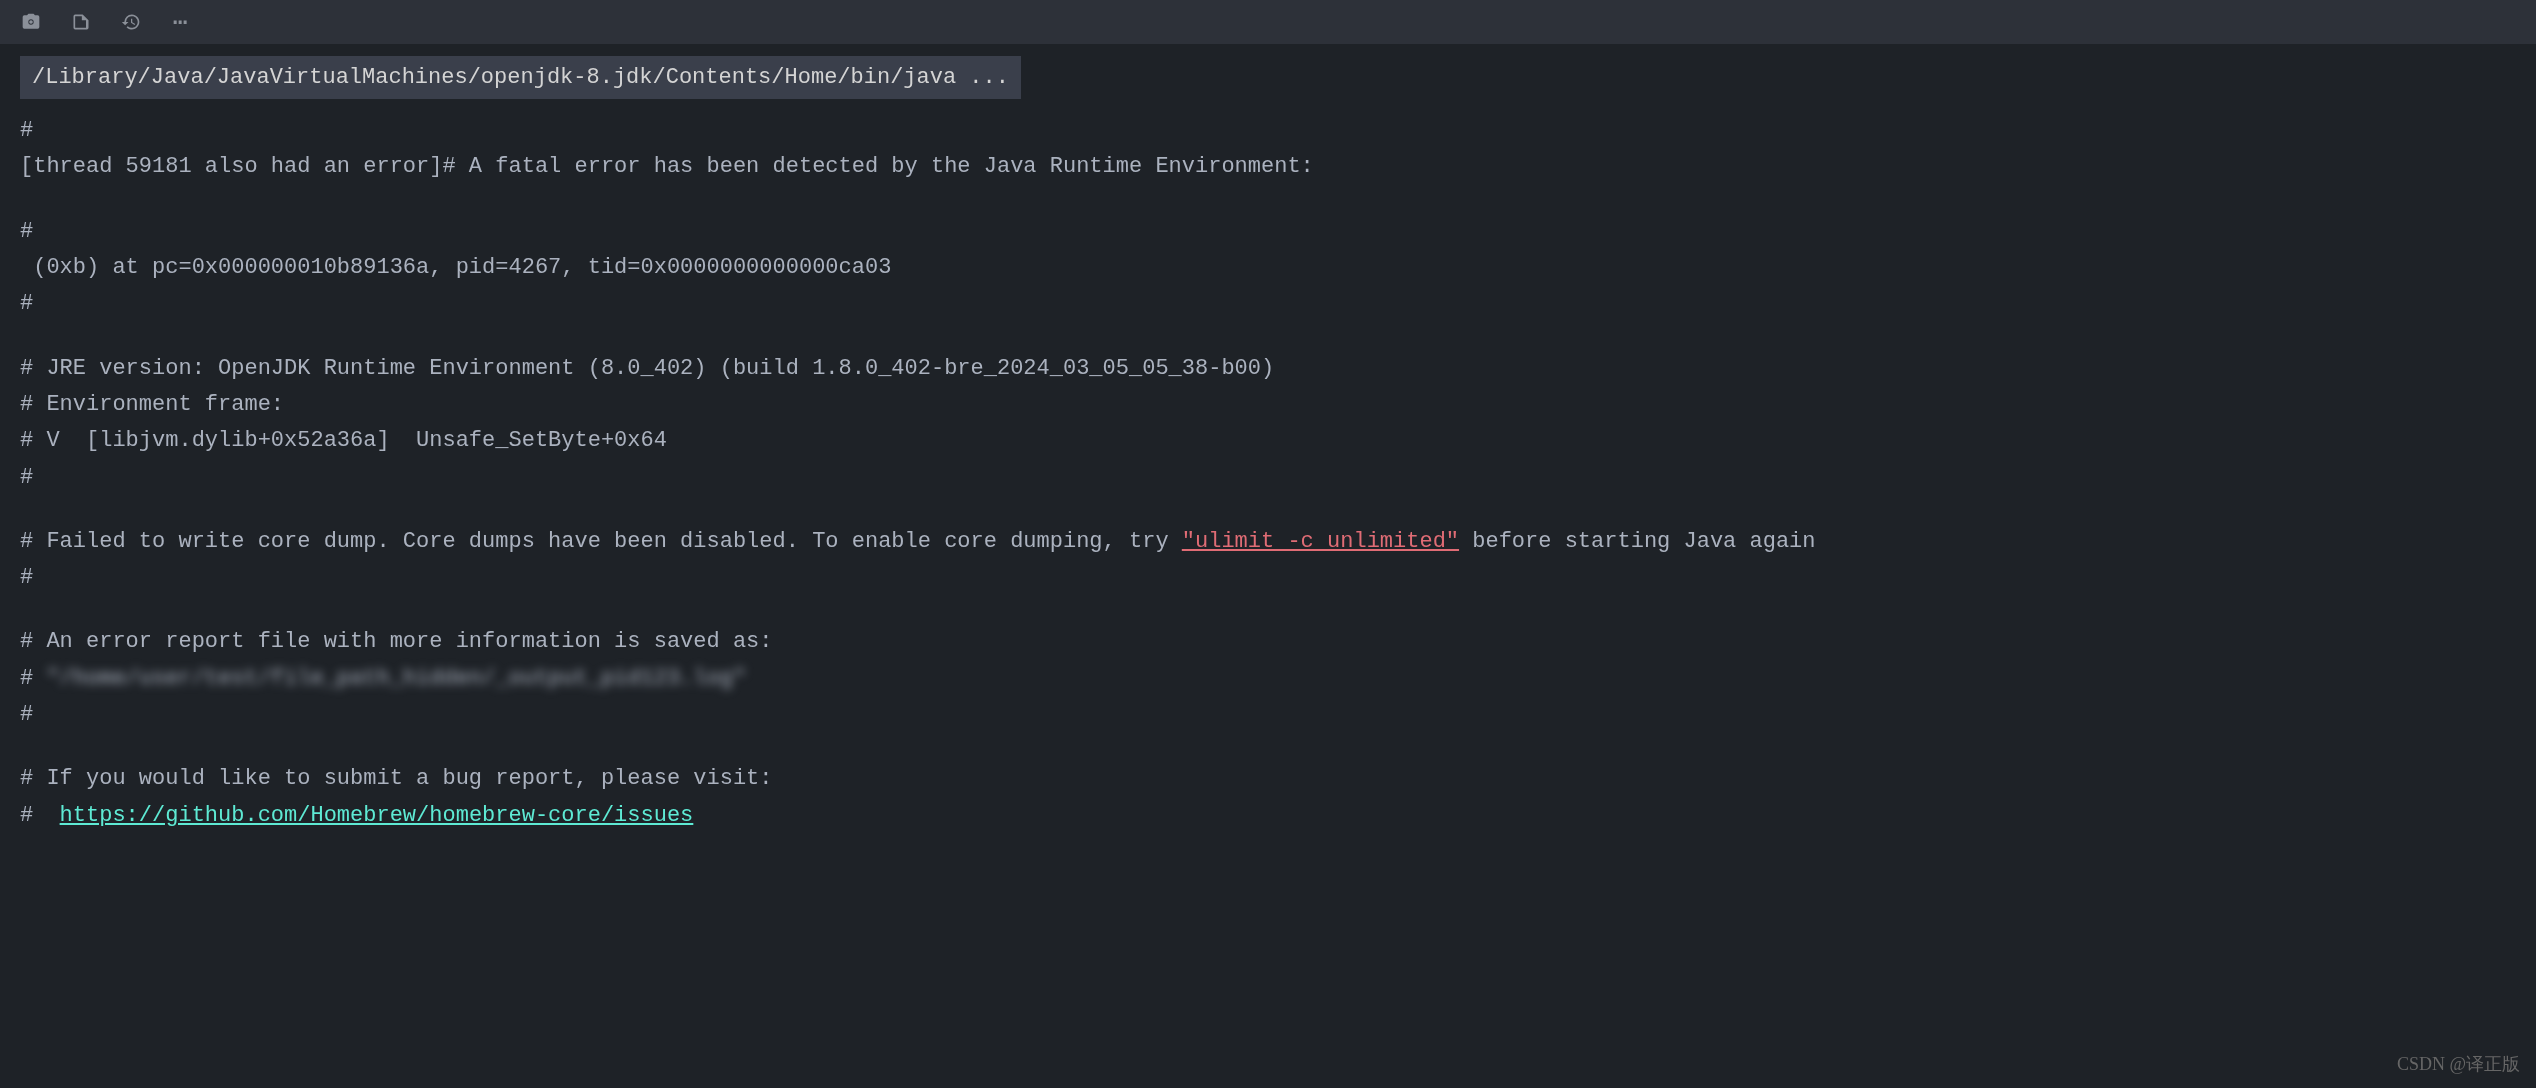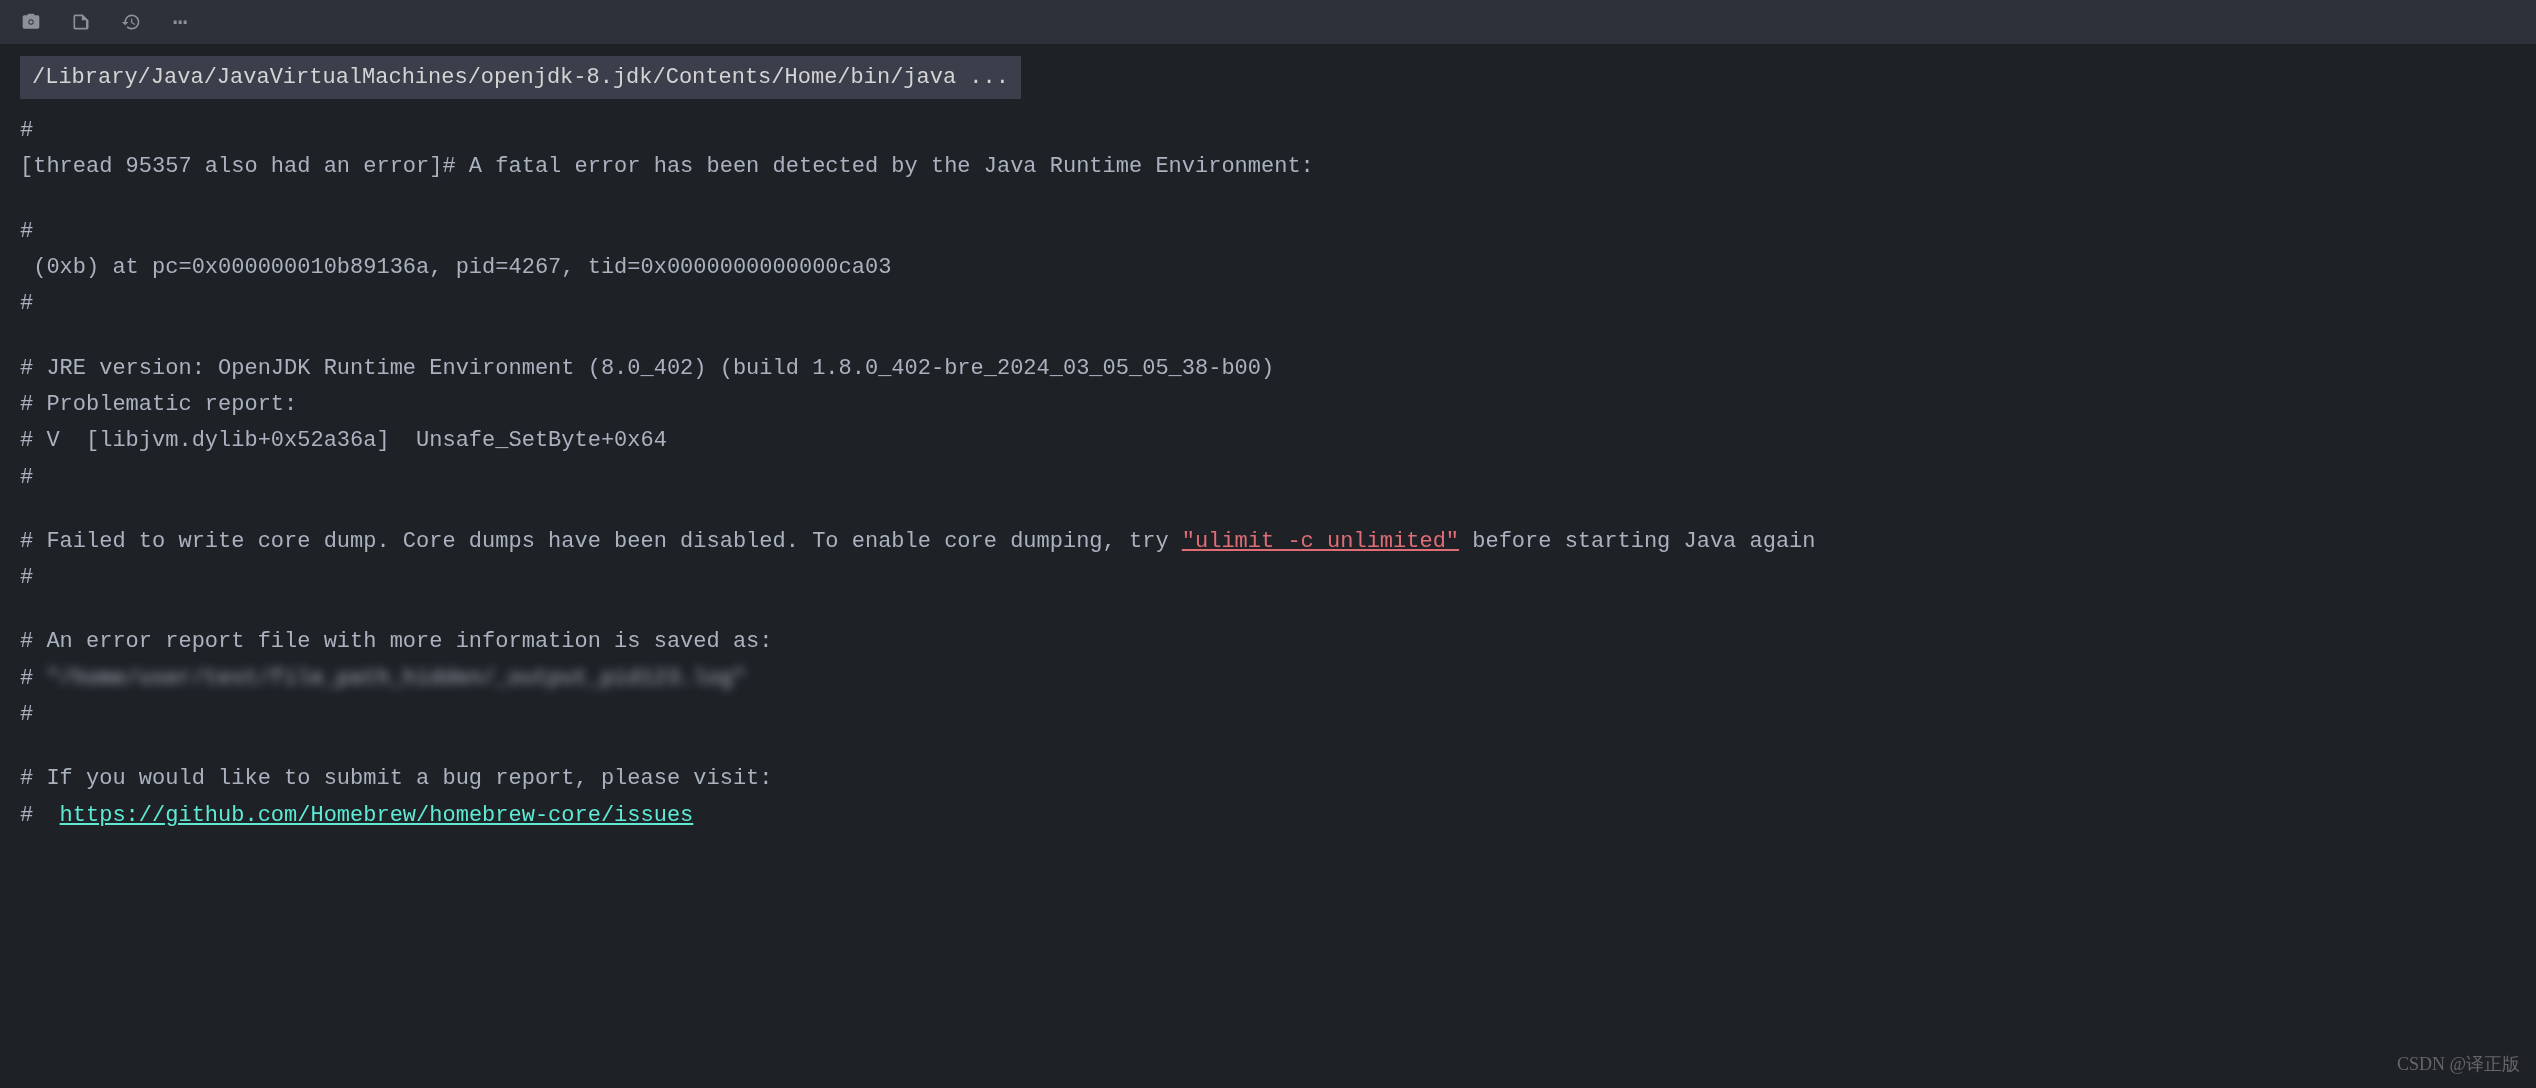--- a/index.html
+++ b/index.html
@@ -136,37 +136,37 @@
   </div>
 
   <div class="terminal-content">
 
     <div style="margin-bottom: 6px;">
       <span class="path-line">/Library/Java/JavaVirtualMachines/openjdk-8.jdk/Contents/Home/bin/java ...</span>
     </div>
 
     <span class="line">#</span>
 
-    <span class="line">[thread 95357 also had an error]# A fatal error has been detected by the Java Runtime Environment:</span>
+    <span class="line">[thread 59181 also had an error]# A fatal error has been detected by the Java Runtime Environment:</span>
 
     <span class="line-empty"></span>
 
     <span class="line">#</span>
 
 
     <span class="line"> (0xb) at pc=0x000000010b89136a, pid=4267, tid=0x0000000000000ca03</span>
 
     <span class="line">#</span>
 
     <span class="line-empty"></span>
 
     <span class="line"># JRE version: OpenJDK Runtime Environment (8.0_402) (build 1.8.0_402-bre_2024_03_05_05_38-b00)</span>
 
 
-    <span class="line"># Problematic report:</span>
+    <span class="line"># Environment frame:</span>
 
     <span class="line"># V  [libjvm.dylib+0x52a36a]  Unsafe_SetByte+0x64</span>
 
     <span class="line">#</span>
 
     <span class="line-empty"></span>
 
     <span class="line"># Failed to write core dump. Core dumps have been disabled. To enable core dumping, try <span class="highlight-underline">"ulimit -c unlimited"</span> before starting Java again</span>
 
     <span class="line">#</span>

